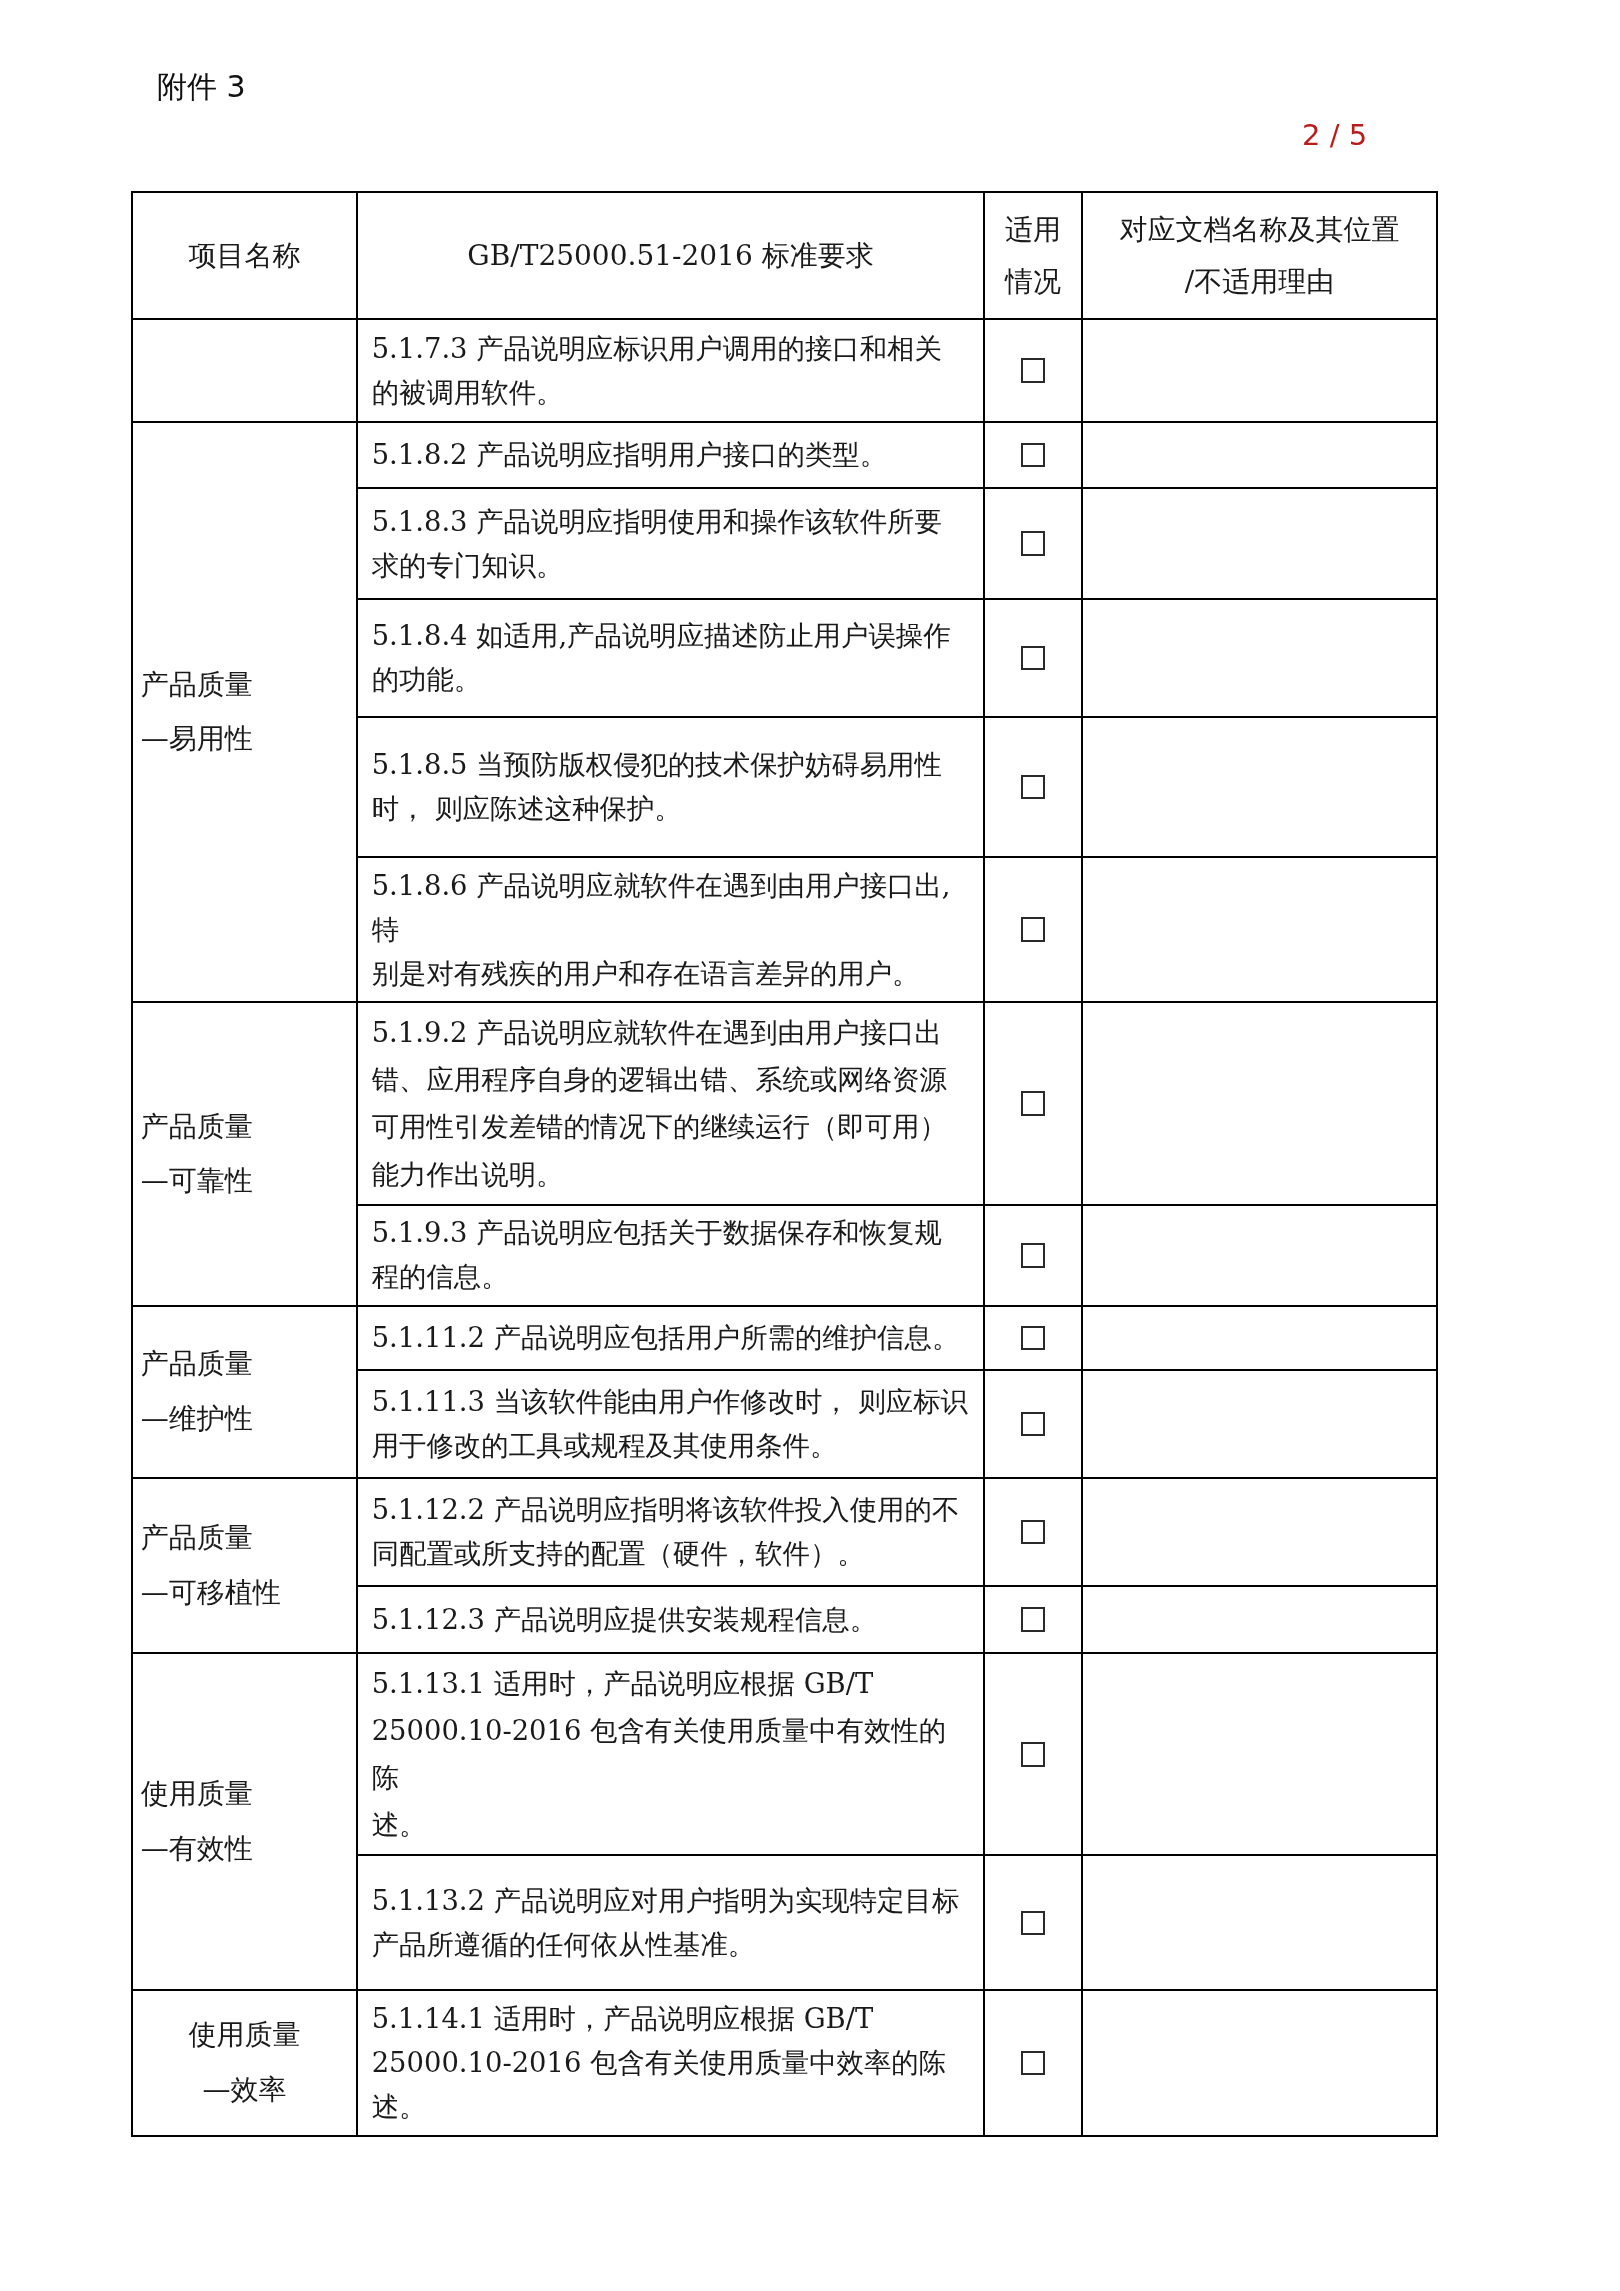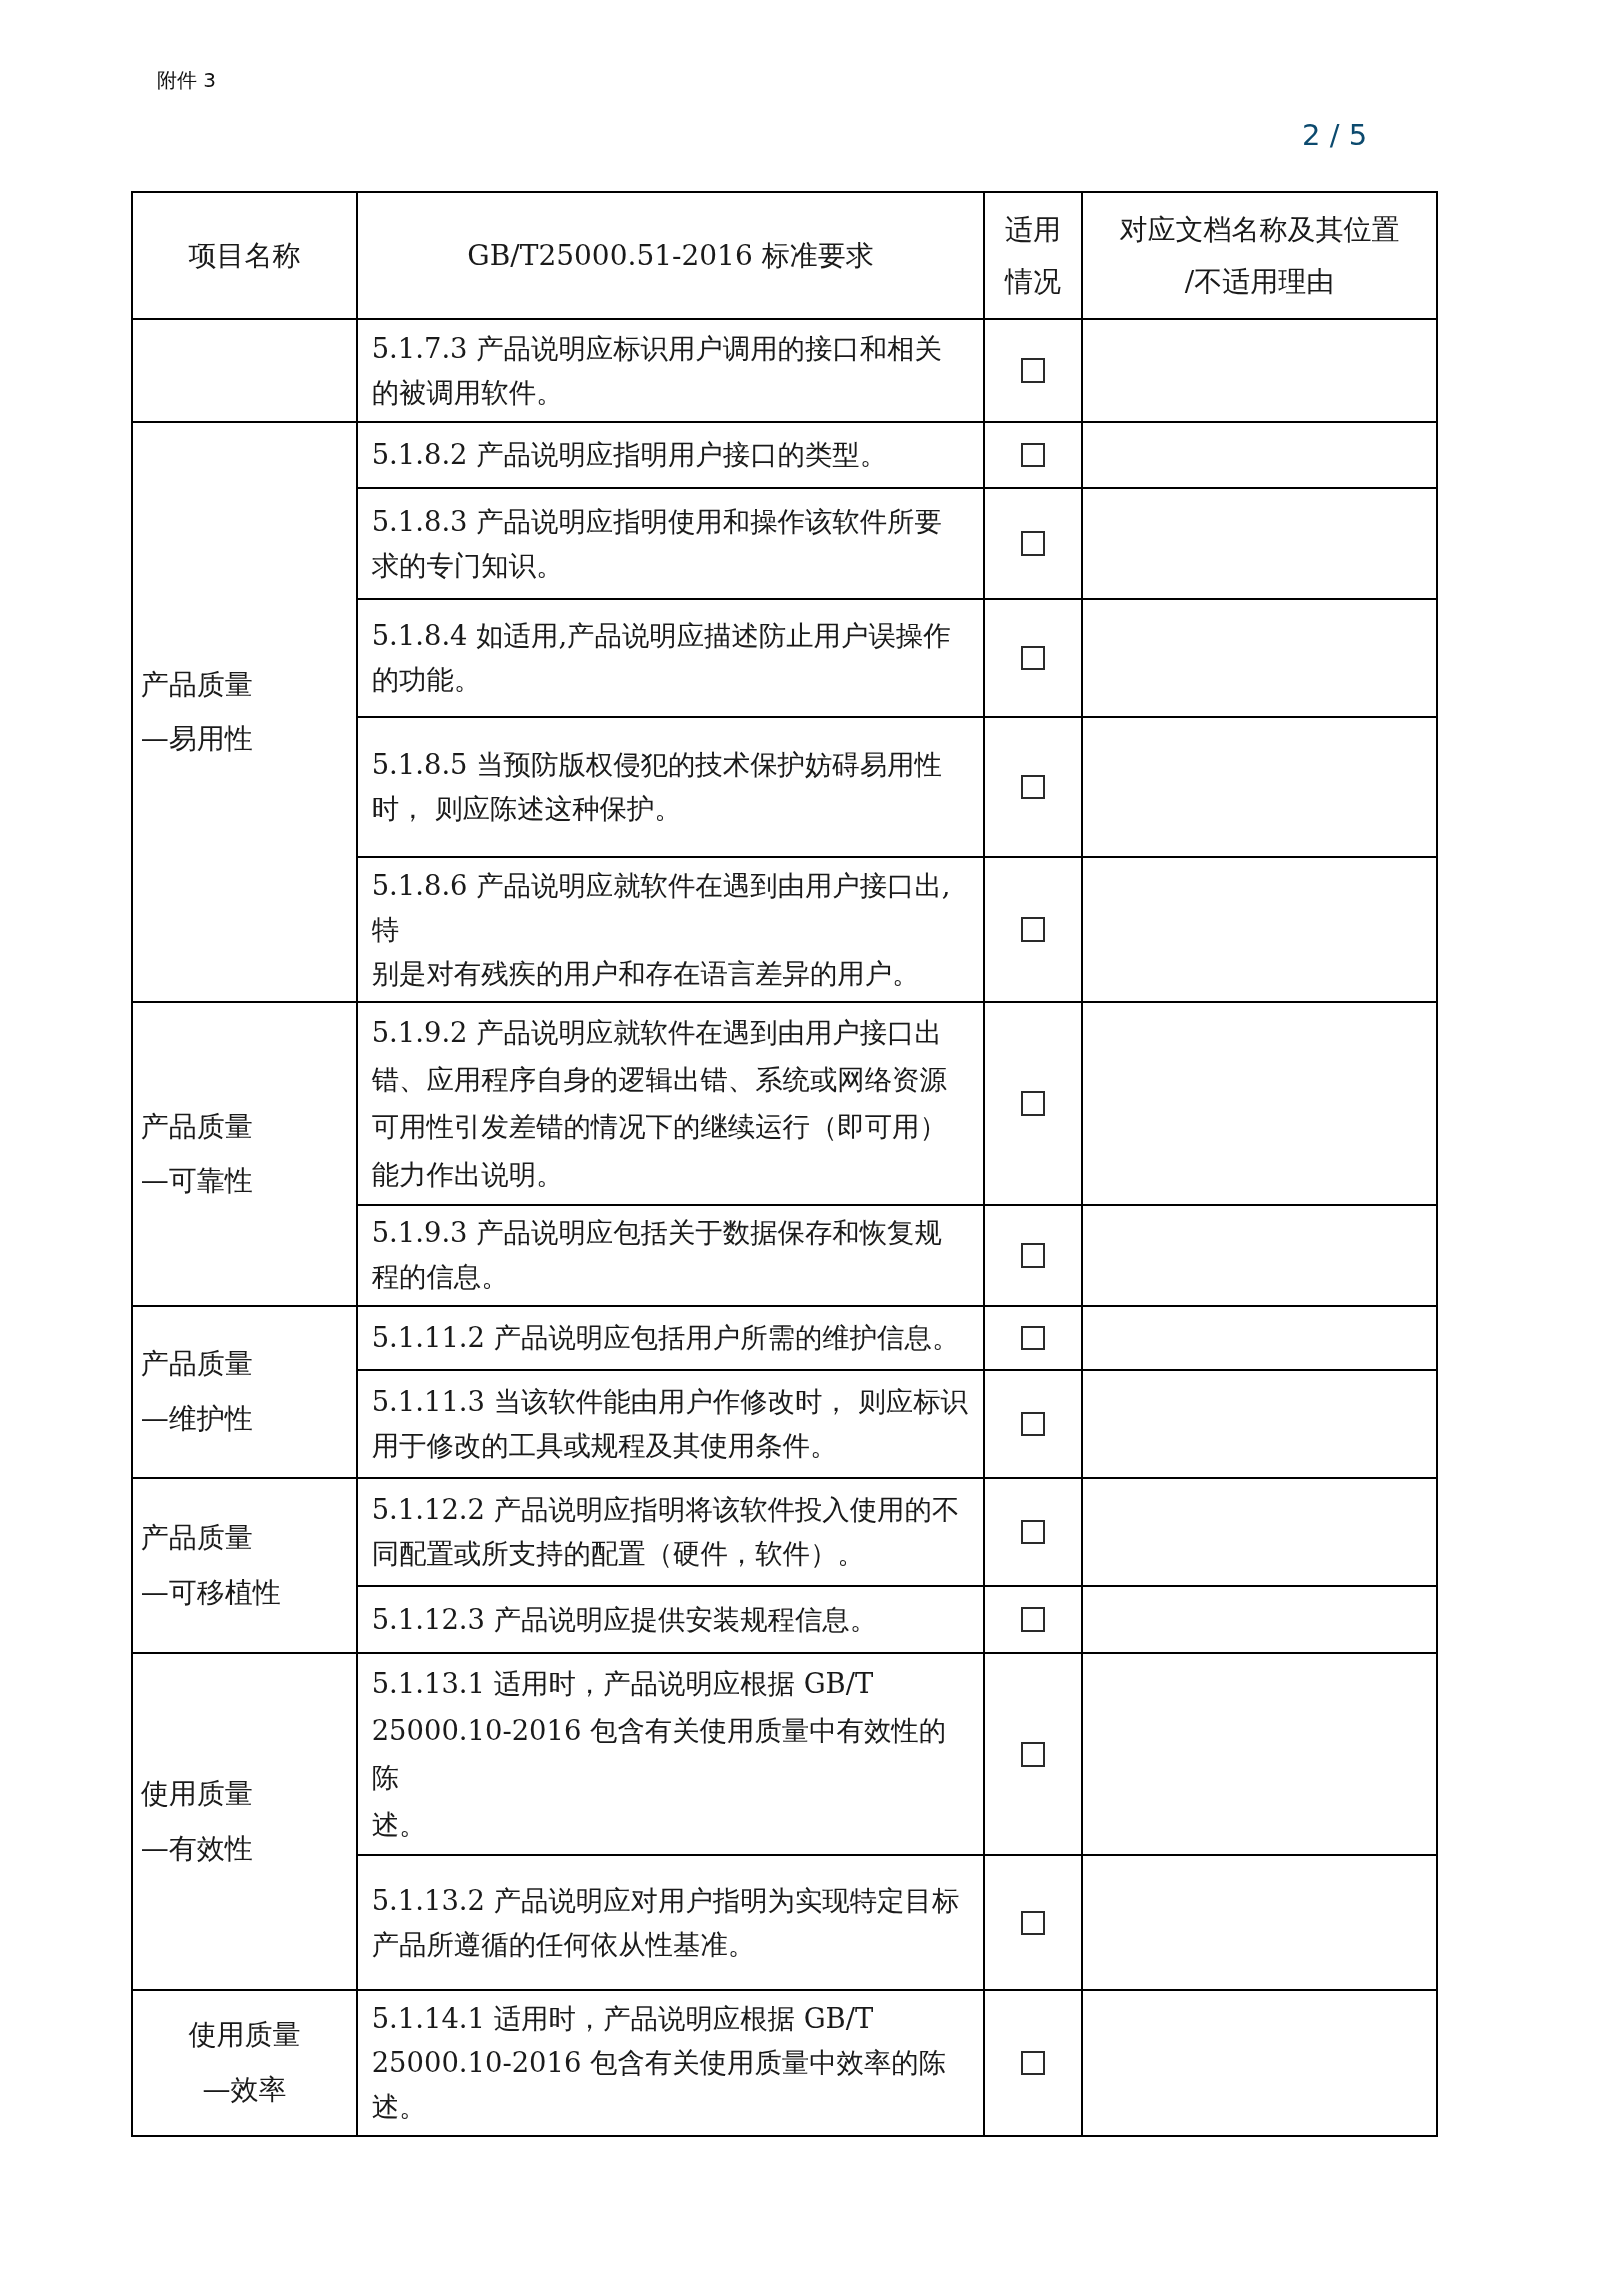--- a/index.html
+++ b/index.html
@@ -9,31 +9,31 @@
     height:2292px;
     background:#ffffff;
     color:#1a1a1a;
     font-family:"DejaVu Serif","Liberation Serif",serif;
     overflow:hidden;
   }
   .attachment{
     position:absolute;
     left:157px;
     top:67px;
-    font-size:20px;
+    font-size:30px;
     font-family:"DejaVu Sans","Liberation Sans",sans-serif;
     color:#111;
   }
   .pagenum{
     position:absolute;
     left:1302px;
     top:118px;
     font-size:29px;
     font-family:"DejaVu Sans","Liberation Sans",sans-serif;
-    color:#0c4a6e;
+    color:#b91c1c;
   }
   table.checklist{
     position:absolute;
     left:131px;
     top:191px;
     width:1306px;
     border-collapse:collapse;
     table-layout:fixed;
   }
   table.checklist th,

